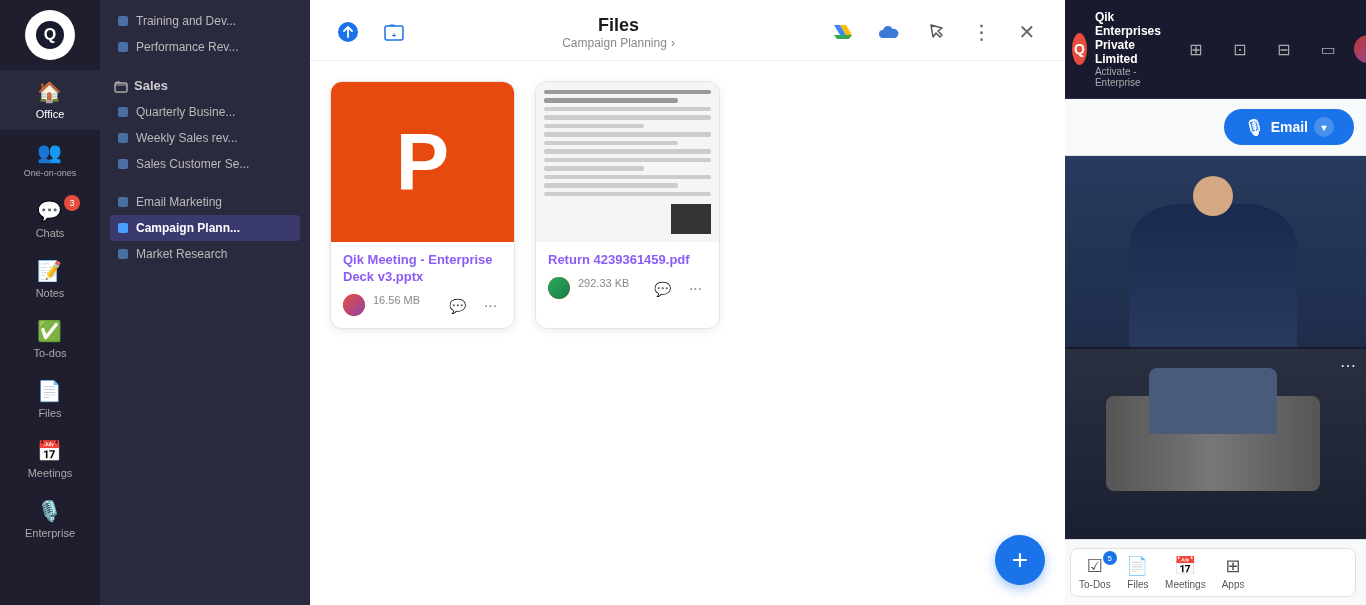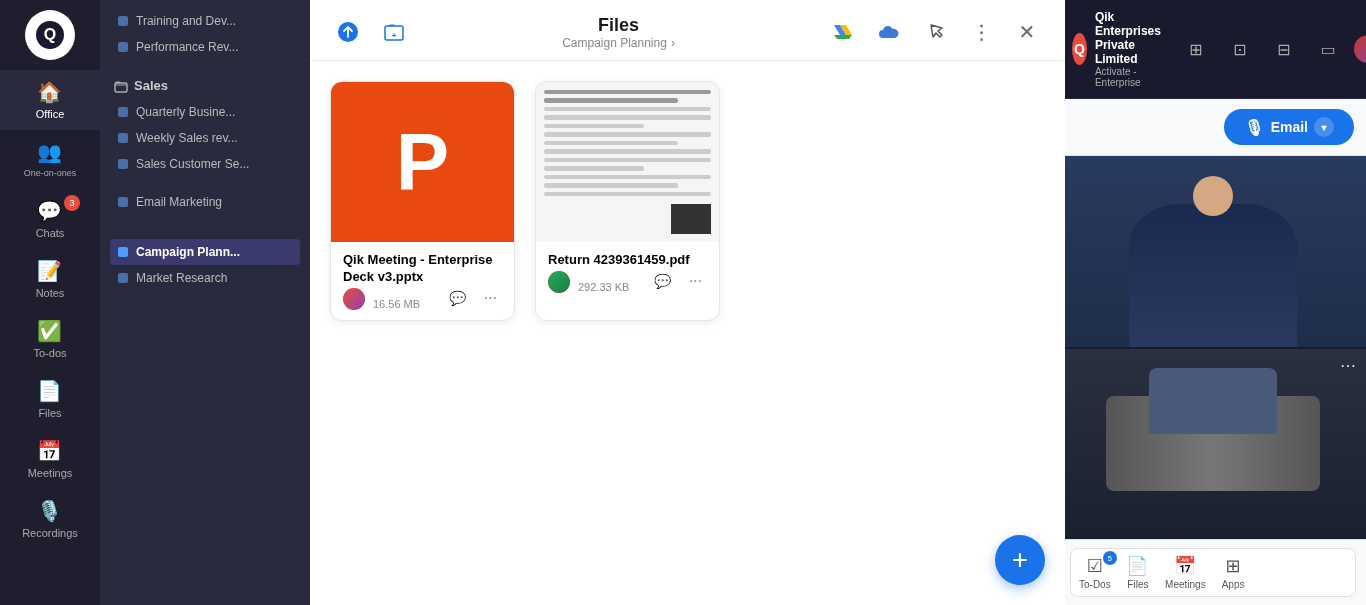--- a/index.html
+++ b/index.html
@@ -78,21 +78,21 @@
       cursor: pointer;
     }
     .channel-item {
       display: flex; align-items: center; gap: 8px;
       padding: 6px 8px;
       color: #bbb;
       font-size: 12px;
       cursor: pointer;
       border-radius: 4px;
     }
-    .channel-item.active { background: #3a3a6e; color: white; font-weight: 600; margin-top: 24px; }
+    .channel-item.active { background: #3a3a6e; color: white; font-weight: 600; }
     .channel-icon { width: 10px; height: 10px; background: #4a6fa5; border-radius: 2px; flex-shrink: 0; }
     .channel-icon.blue { background: #4a9eff; }
 
     
     .modal-overlay {
       position: absolute;
       left: 310px; top: 0;
       width: 755px;
       height: 605px;
       background: white;
@@ -193,26 +193,27 @@
       align-self: flex-end;
       margin-top: 4px;
     }
 
     .file-info {
       padding: 10px 12px;
     }
     .file-name {
       font-size: 13px;
       font-weight: 600;
-      color: #000000;
+      color: #8b5cf6;
+      margin-bottom: 8px;
       line-height: 1.3;
     }
     .file-meta {
       display: flex;
-      align-items: flex-end;
+      align-items: flex-start;
       gap: 8px;
     }
     .avatar-small {
       width: 22px; height: 22px;
       border-radius: 50%;
       background: #e74c3c;
       font-size: 8px; color: white;
       display: flex; align-items: center; justify-content: center;
       flex-shrink: 0;
       overflow: hidden;
@@ -423,21 +424,21 @@
   <div class="sidebar-item">
     <span class="sidebar-icon">📄</span>
     <span>Files</span>
   </div>
   <div class="sidebar-item">
     <span class="sidebar-icon">📅</span>
     <span>Meetings</span>
   </div>
   <div class="sidebar-item">
     <span class="sidebar-icon">🎙️</span>
-    <span>Recordings</span>
+    <span>Enterprise</span>
   </div>
 </div>
 
 <div class="channel-panel">
 
   <div class="channel-section">
     <div class="channel-item">
       <span class="channel-icon"></span>
       <span>Training and Dev...</span>
     </div>

